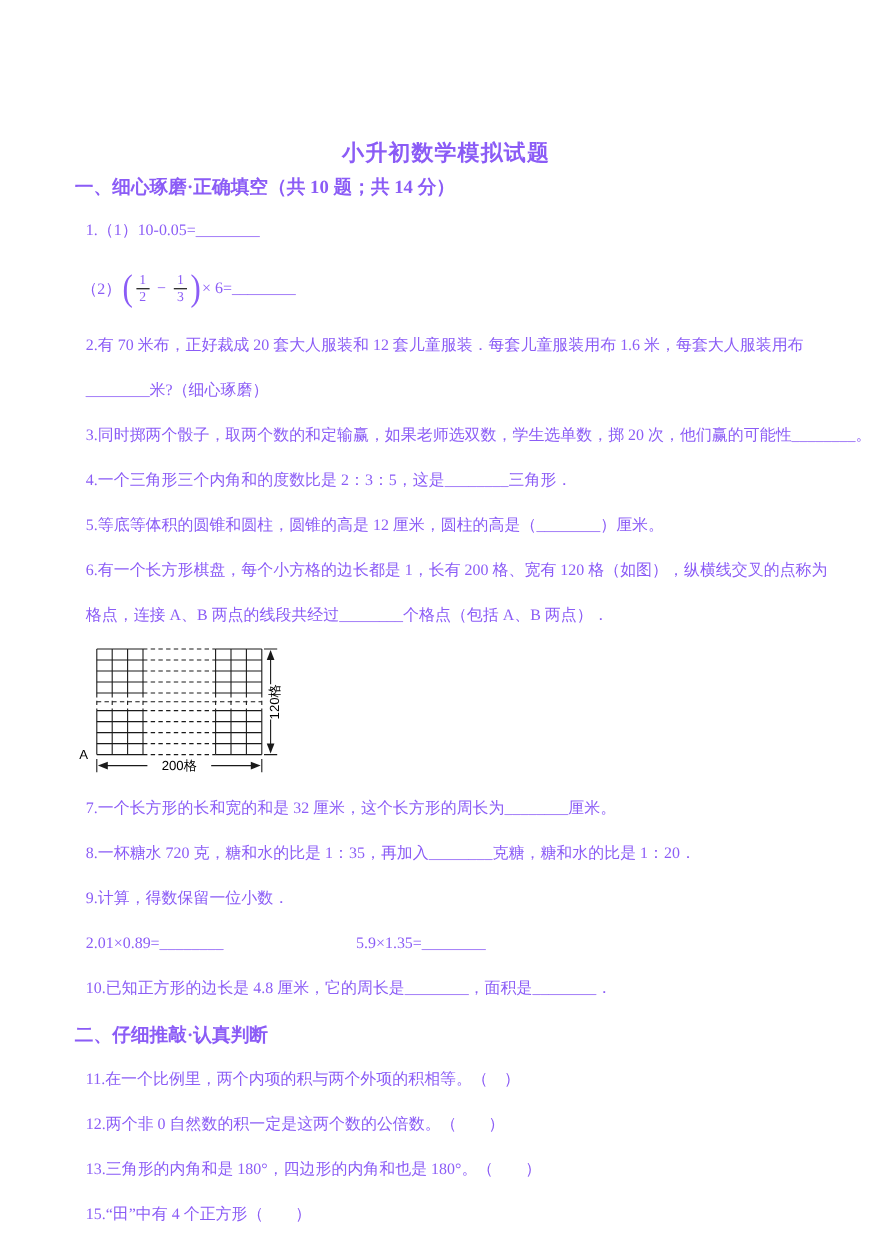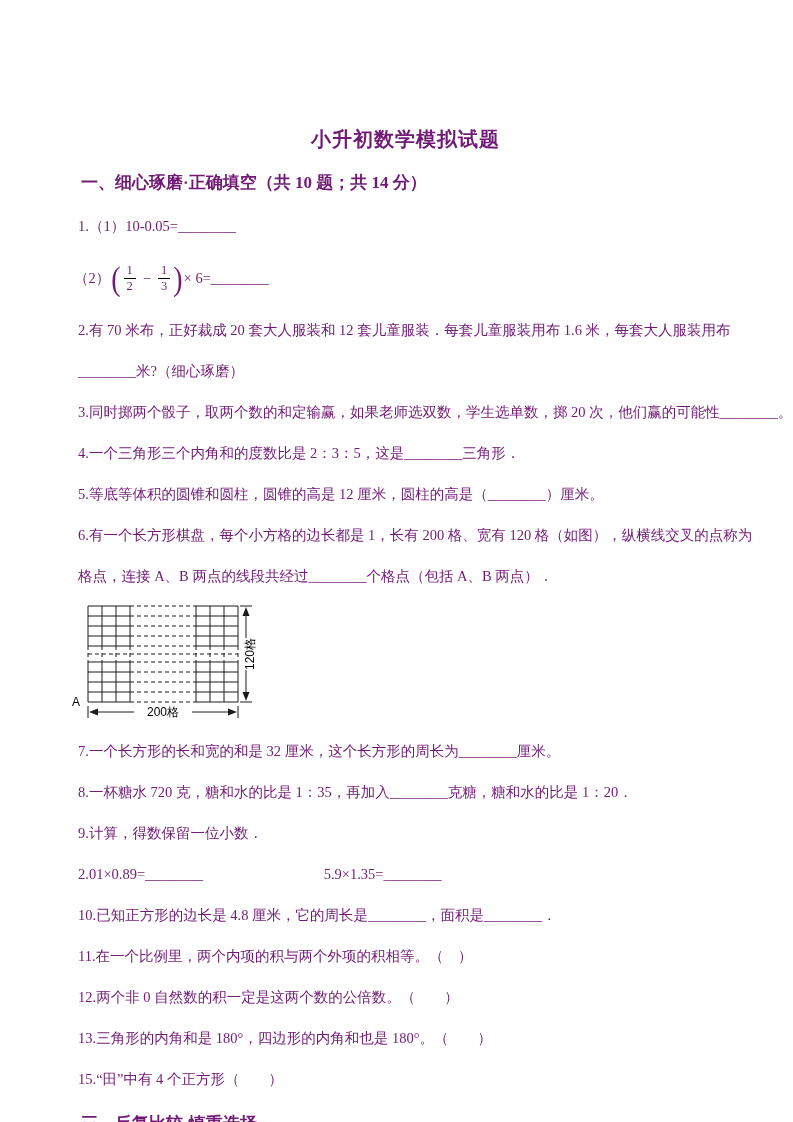--- a/index.html
+++ b/index.html
@@ -1,27 +1,27 @@
 <!DOCTYPE html>
 <html><head>
 <meta charset="utf-8">
 <style>
   html,body { margin:0; padding:0; background:#e8e8e8; }
   .page {
     width:793px; height:1122px; margin:0 auto; background:#ffffff;
-    position:relative; overflow:hidden; color:#701a75;
+    position:relative; overflow:hidden; color:#8b5cf6;
     font-family:"Liberation Serif","DejaVu Serif",serif;
   }
   .content { padding:124px 50px 0 68px; }
   h1.title {
     font-size:20px; line-height:30px; font-weight:bold;
     text-align:center; margin:0; letter-spacing:1px;
   }
   h2.sec {
-    font-size:17px; line-height:31px; font-weight:bold; margin:13px;
+    font-size:17px; line-height:31px; font-weight:bold; margin:0;
   }
   .sec1 { margin-top:14px; }
   .sec2 { margin-top:4px; }
   p.line {
     margin:10px; font-size:14.5px; line-height:31px; white-space:nowrap;
   }
   .frac-line {
     height:44px; display:flex; align-items:center;
     font-size:14.5px; padding-left:6px; white-space:nowrap;
   }
@@ -182,20 +182,21 @@
 
     <p class="line">7.一个长方形的长和宽的和是 32 厘米，这个长方形的周长为________厘米。</p>
     <p class="line">8.一杯糖水 720 克，糖和水的比是 1：35，再加入________克糖，糖和水的比是 1：20．</p>
     <p class="line">9.计算，得数保留一位小数．</p>
     <p class="line">
       <span class="calc-first">2.01×0.89=________</span>
       <span>5.9×1.35=________</span>
     </p>
     <p class="line q10">10.已知正方形的边长是 4.8 厘米，它的周长是________，面积是________．</p>
 
+    <h2 class="sec sec2">二、仔细推敲·认真判断</h2>
     <p class="line">11.在一个比例里，两个内项的积与两个外项的积相等。（　）</p>
     <p class="line">12.两个非 0 自然数的积一定是这两个数的公倍数。（　　）</p>
     <p class="line">13.三角形的内角和是 180°，四边形的内角和也是 180°。（　　）</p>
     <p class="line">15.“田”中有 4 个正方形（　　）</p>
 
     <h2 class="sec">三、反复比较·慎重选择</h2>
 
   </div>
 </div>
 

